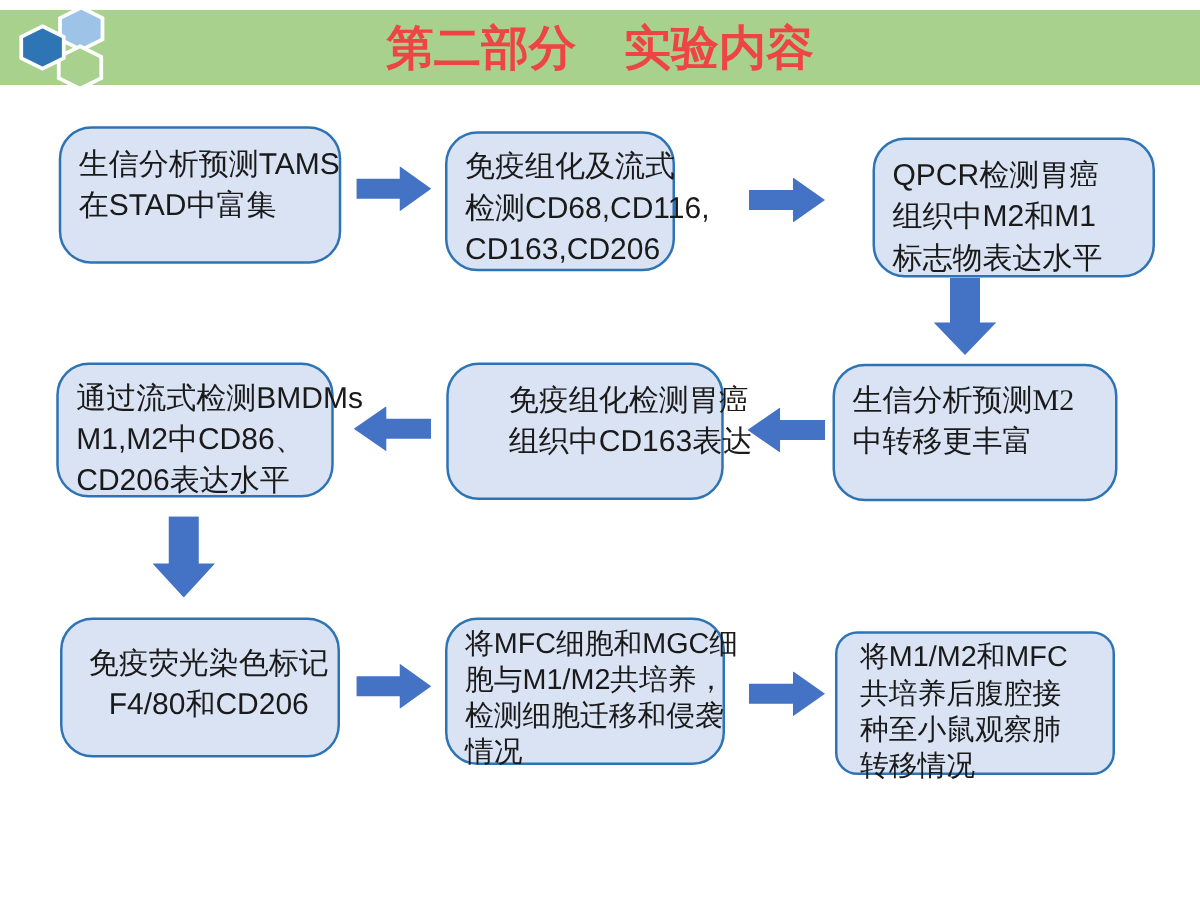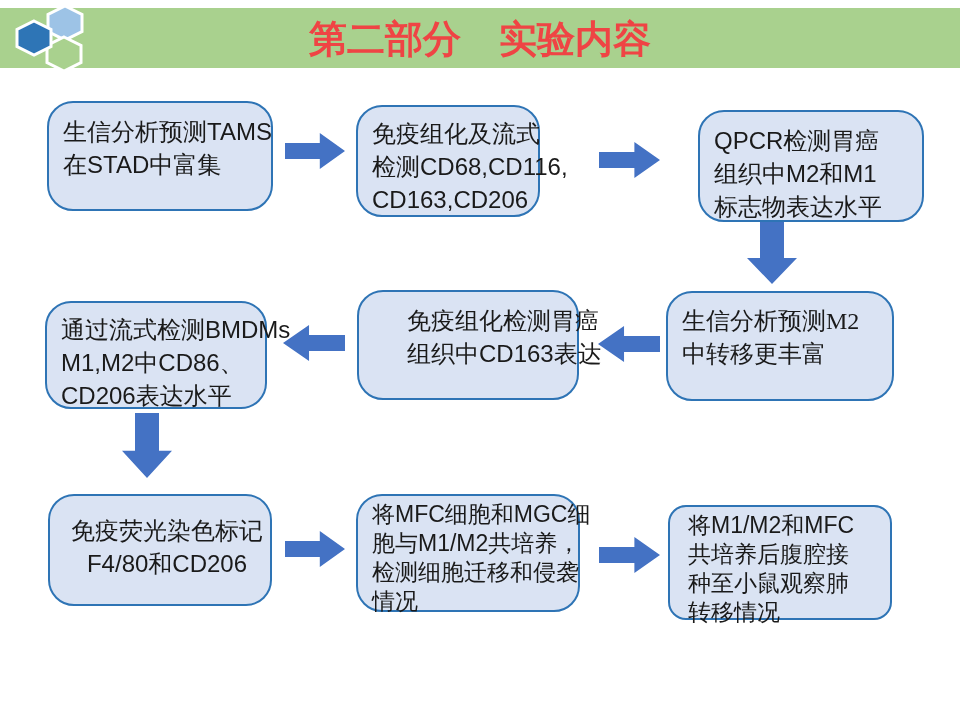--- a/index.html
+++ b/index.html
@@ -29,21 +29,21 @@
     font-size:24px; line-height:33px; color:#1a1a1a;
     white-space:pre; overflow:visible;
   }
   .fbox.small { font-size:23px; line-height:29px; padding-top:4px; }
 
   #b1 { left:47px;  top:101px; width:226px; height:110px; }
   #b2 { left:356px; top:105px; width:184px; height:112px; padding-top:10px; }
   #b3 { left:666px; top:110px; width:226px; height:112px;margin-left:32px; }
   #b4 { left:666px; top:291px; width:228px; height:110px;font-family:Liberation Serif, serif; }
   #b5 { left:357px; top:290px; width:222px; height:110px;padding-left:48px; }
-  #b6 { left:45px;  top:290px; width:222px; height:108px; padding-top:10px;margin-top:11px; }
+  #b6 { left:45px;  top:290px; width:222px; height:108px; padding-top:10px; }
   #b7 { left:48px;  top:494px; width:224px; height:112px; padding-top:18px;text-align:center; }
   #b8 { left:356px; top:494px; width:224px; height:118px; }
   #b9 { left:668px; top:505px; width:224px; height:115px; padding-left:18px;border-radius:18px; }
 
   
   .arrow { position:absolute; background:#4472c4; }
   .arrow.right {
     clip-path: polygon(0 28%, 58% 28%, 58% 0, 100% 50%, 58% 100%, 58% 72%, 0 72%);
   }
   .arrow.left {

